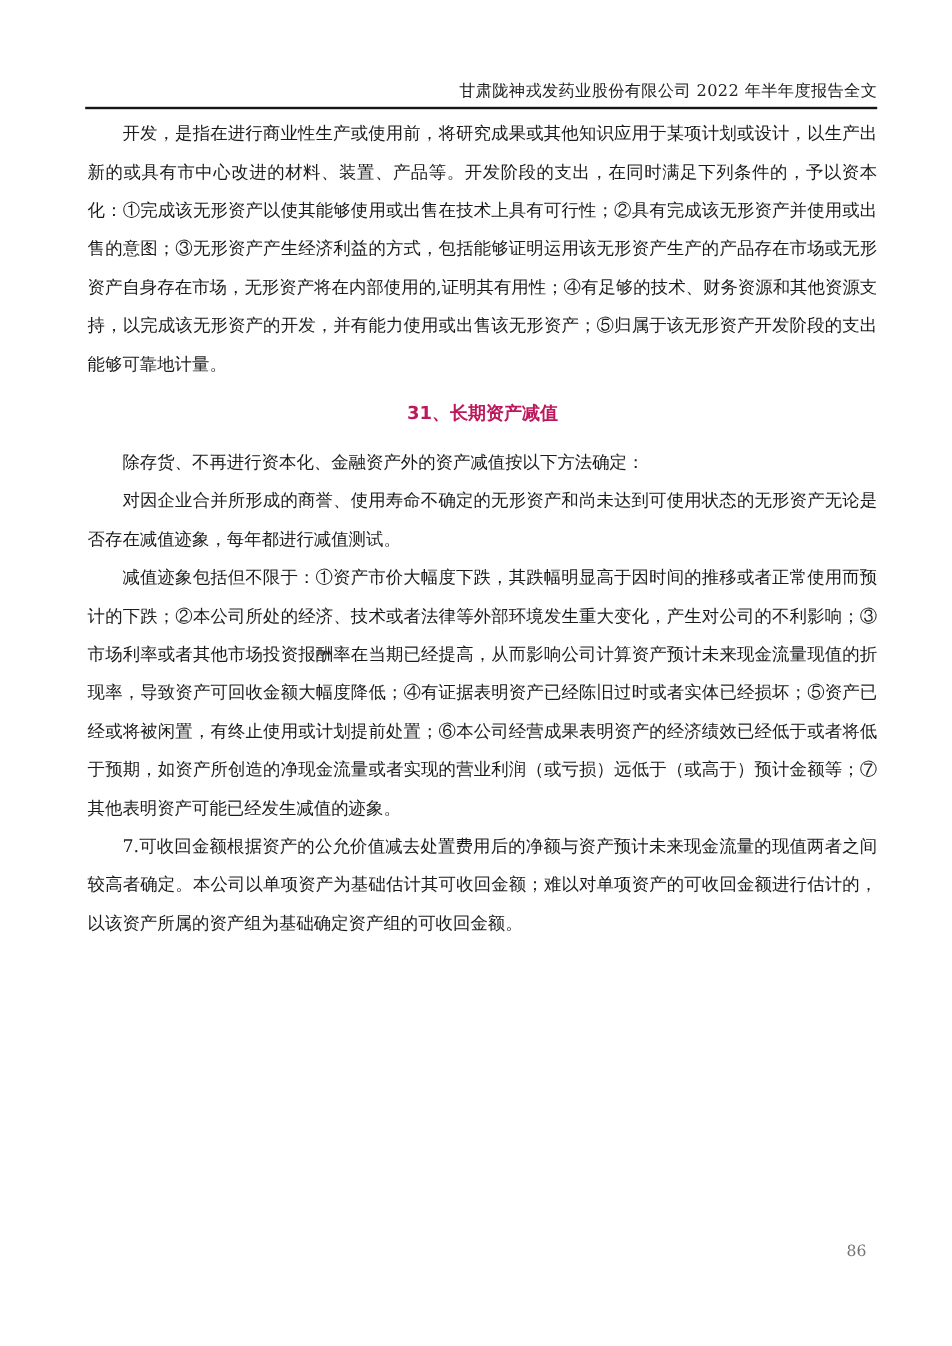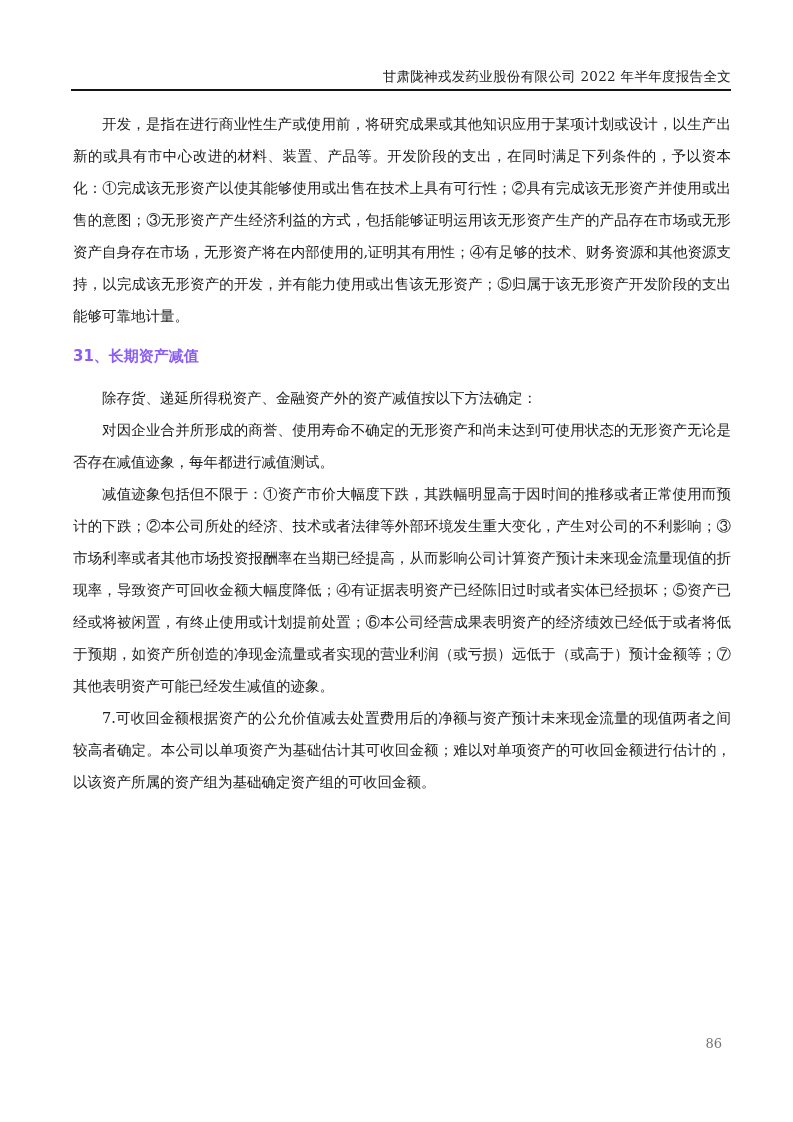--- a/index.html
+++ b/index.html
@@ -43,31 +43,31 @@
     font-size: 14.5px;
     line-height: 32px;
     text-align: justify;
   }
   .content p {
     margin: 0;
     padding: 0;
     text-indent: 2em;
   }
   .content p:first-child {
-    margin-top: 34px;
+    margin-top: 22px;
   }
   .section-heading {
     font-family: "DejaVu Sans", "Liberation Sans", sans-serif;
     font-size: 15px;
     font-weight: bold;
     line-height: 20px;
     margin: 14px 0 16px 0;
     text-indent: 0;
-    text-align: left;
-    color: #8b5cf6;
+    text-align: center;
+    color: #be185d;
   }
   .page-footer {
     position: absolute;
     right: 71px;
     top: 1036px;
     font-size: 13px;
     color: #737373;
   }
 </style>
 </head>
@@ -78,21 +78,21 @@
   <div class="page-header">
     <div class="header-title">甘肃陇神戎发药业股份有限公司 2022 年半年度报告全文</div>
     <div class="header-rule"></div>
   </div>
 
   <div class="content">
     <p>开发，是指在进行商业性生产或使用前，将研究成果或其他知识应用于某项计划或设计，以生产出新的或具有市中心改进的材料、装置、产品等。开发阶段的支出，在同时满足下列条件的，予以资本化：①完成该无形资产以使其能够使用或出售在技术上具有可行性；②具有完成该无形资产并使用或出售的意图；③无形资产产生经济利益的方式，包括能够证明运用该无形资产生产的产品存在市场或无形资产自身存在市场，无形资产将在内部使用的,证明其有用性；④有足够的技术、财务资源和其他资源支持，以完成该无形资产的开发，并有能力使用或出售该无形资产；⑤归属于该无形资产开发阶段的支出能够可靠地计量。</p>
 
     <h2 class="section-heading">31、长期资产减值</h2>
 
-    <p>除存货、递延所得税资产、金融资产外的资产减值按以下方法确定：</p>
+    <p>除存货、不再进行资本化、金融资产外的资产减值按以下方法确定：</p>
     <p>对因企业合并所形成的商誉、使用寿命不确定的无形资产和尚未达到可使用状态的无形资产无论是否存在减值迹象，每年都进行减值测试。</p>
     <p>减值迹象包括但不限于：①资产市价大幅度下跌，其跌幅明显高于因时间的推移或者正常使用而预计的下跌；②本公司所处的经济、技术或者法律等外部环境发生重大变化，产生对公司的不利影响；③市场利率或者其他市场投资报酬率在当期已经提高，从而影响公司计算资产预计未来现金流量现值的折现率，导致资产可回收金额大幅度降低；④有证据表明资产已经陈旧过时或者实体已经损坏；⑤资产已经或将被闲置，有终止使用或计划提前处置；⑥本公司经营成果表明资产的经济绩效已经低于或者将低于预期，如资产所创造的净现金流量或者实现的营业利润（或亏损）远低于（或高于）预计金额等；⑦其他表明资产可能已经发生减值的迹象。</p>
     <p>7.可收回金额根据资产的公允价值减去处置费用后的净额与资产预计未来现金流量的现值两者之间较高者确定。本公司以单项资产为基础估计其可收回金额；难以对单项资产的可收回金额进行估计的，以该资产所属的资产组为基础确定资产组的可收回金额。</p>
   </div>
 
   <div class="page-footer">86</div>
 
 </div>
 
 </body></html>

